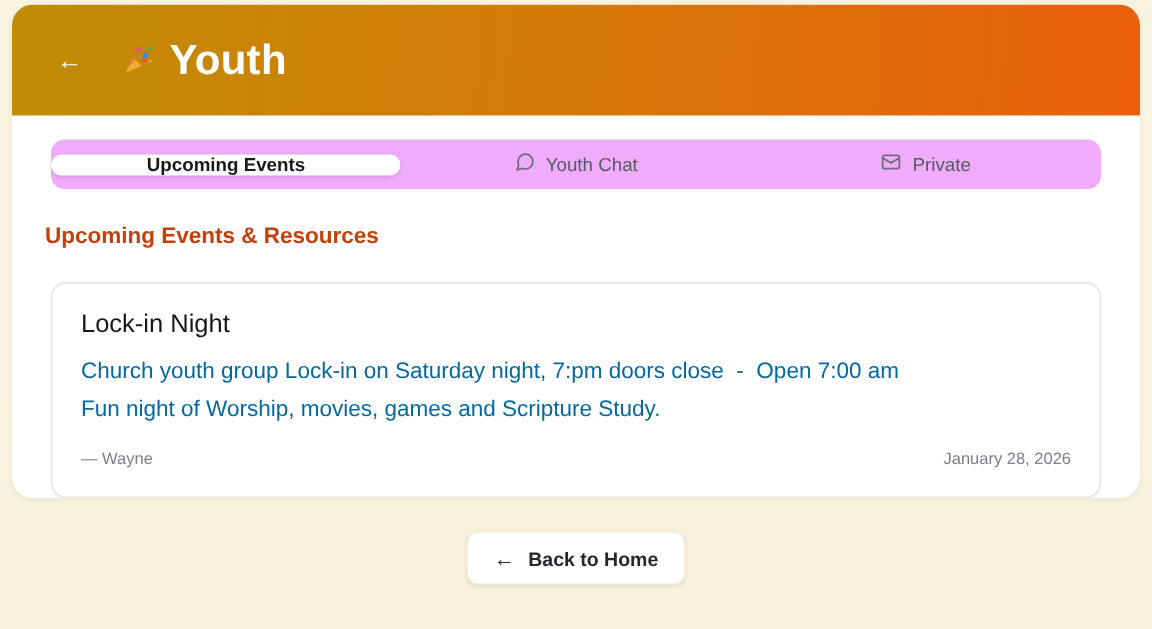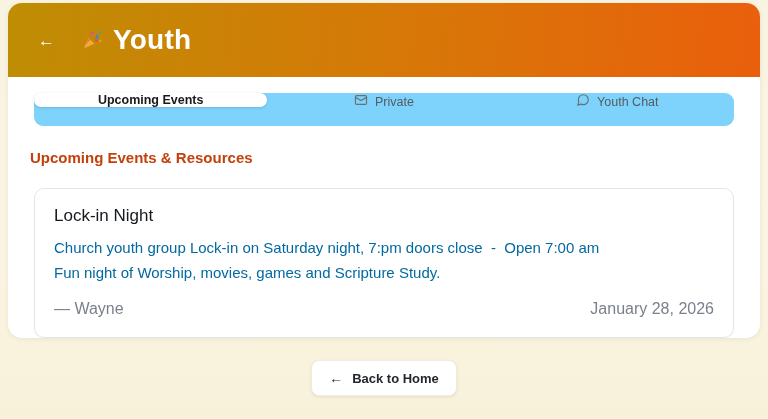--- a/index.html
+++ b/index.html
@@ -31,24 +31,24 @@
     margin-right: 26px; font-weight: 400;
   }
   .popper-icon { width: 22px; height: 22px; margin-right: 10px; display: inline-block; }
   .group-title { font-size: 28px; font-weight: 700; letter-spacing: 0.2px; }
 
   
   .panel-body { padding: 16px 26px 0 26px; }
 
   .tab-bar {
     display: flex;
-    background: #7dd3fc;
+    background: #f0abfc;
     border-radius: 9px;
     height: 33px;
-    align-items: flex-start;
+    align-items: center;
   }
   .tab {
     flex: 1 1 0;
     display: flex; align-items: center; justify-content: center; gap: 7px;
     border: none; background: transparent;
     font-family: inherit;
     font-size: 12.5px; color: #565b62; cursor: pointer;
     border-radius: 8px;
   }
   .tab.active {
@@ -71,21 +71,21 @@
     background: #ffffff;
     box-shadow: 0 1px 2px rgba(0,0,0,0.04);
     padding: 17px 19px 15px 19px;
     cursor: pointer;
   }
   .event-title { font-size: 17px; font-weight: 400; color: #15181d; margin-bottom: 9px; }
   .event-desc  { font-size: 15px; color: #0369a1; line-height: 1.68; white-space: pre-wrap; }
   .event-meta {
     margin-top: 15px; margin-bottom: 4px;
     display: flex; justify-content: space-between; align-items: baseline;
-    font-size: 16px; color: #7a818c; text-align: right;
+    font-size: 11px; color: #7a818c; text-align: right;
   }
 
   .footer-area { display: flex; justify-content: center; }
   .back-home-btn {
     margin-top: 22px;
     display: inline-flex; align-items: center; gap: 9px;
     background: #ffffff;
     border: 1px solid #f0ece1;
     border-radius: 8px;
     padding: 9px 17px;
@@ -122,33 +122,33 @@
 
     <div class="panel-body">
 
       <div class="tab-bar">
         <button class="tab active">
           <span>Upcoming Events</span>
         </button>
         <button class="tab">
           <span>
             <svg viewBox="0 0 24 24" fill="none" stroke="#6b7076" stroke-width="2" stroke-linecap="round" stroke-linejoin="round" width="14" height="14">
+              <path d="M21 11.5a8.38 8.38 0 0 1-8.5 8.5 8.5 8.5 0 0 1-3.8-.9L3 21l1.9-5.7a8.38 8.38 0 0 1-.9-3.8 8.5 8.5 0 0 1 8.5-8.5 8.38 8.38 0 0 1 8.5 8.5z"></path>
+            </svg>
+          </span>
+          <span>Youth Chat</span>
+        </button>
+        <button class="tab">
+          <span>
+            <svg viewBox="0 0 24 24" fill="none" stroke="#6b7076" stroke-width="2" stroke-linecap="round" stroke-linejoin="round" width="14" height="14">
               <rect x="2.5" y="4.5" width="19" height="15" rx="2"></rect>
               <path d="m2.5 7.5 9.5 5.5 9.5-5.5"></path>
             </svg>
           </span>
           <span>Private</span>
-        </button>
-        <button class="tab">
-          <span>
-            <svg viewBox="0 0 24 24" fill="none" stroke="#6b7076" stroke-width="2" stroke-linecap="round" stroke-linejoin="round" width="14" height="14">
-              <path d="M21 11.5a8.38 8.38 0 0 1-8.5 8.5 8.5 8.5 0 0 1-3.8-.9L3 21l1.9-5.7a8.38 8.38 0 0 1-.9-3.8 8.5 8.5 0 0 1 8.5-8.5 8.38 8.38 0 0 1 8.5 8.5z"></path>
-            </svg>
-          </span>
-          <span>Youth Chat</span>
         </button>
       </div>
 
       <h2 class="section-heading">Upcoming Events &amp; Resources</h2>
 
       <div class="event-card">
         <h3 class="event-title">Lock-in Night</h3>
         <div class="event-desc">Church youth group Lock-in on Saturday night, 7:pm doors close  -  Open 7:00 am</div>
         <div class="event-desc">Fun night of Worship, movies, games and Scripture Study.</div>
         <div class="event-meta">

